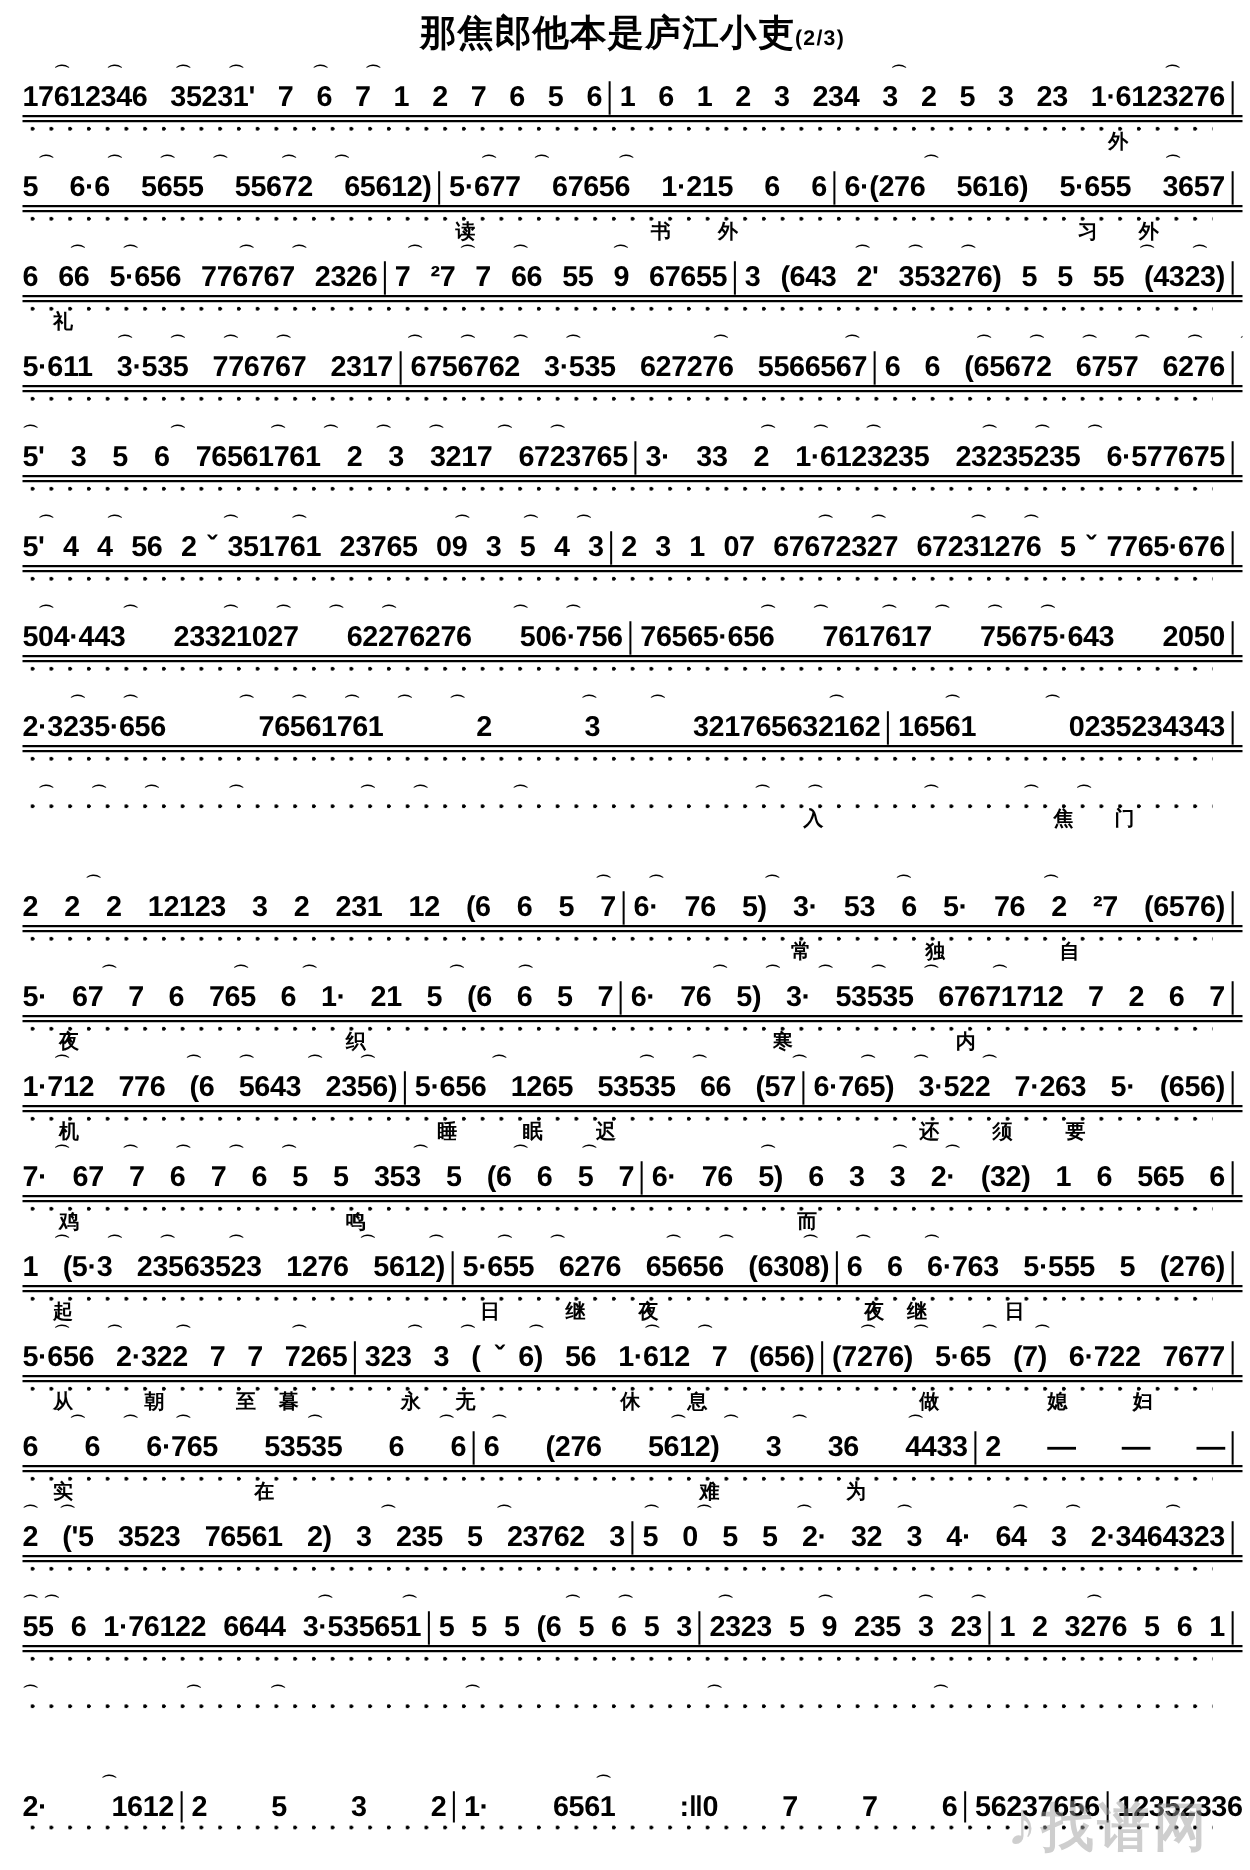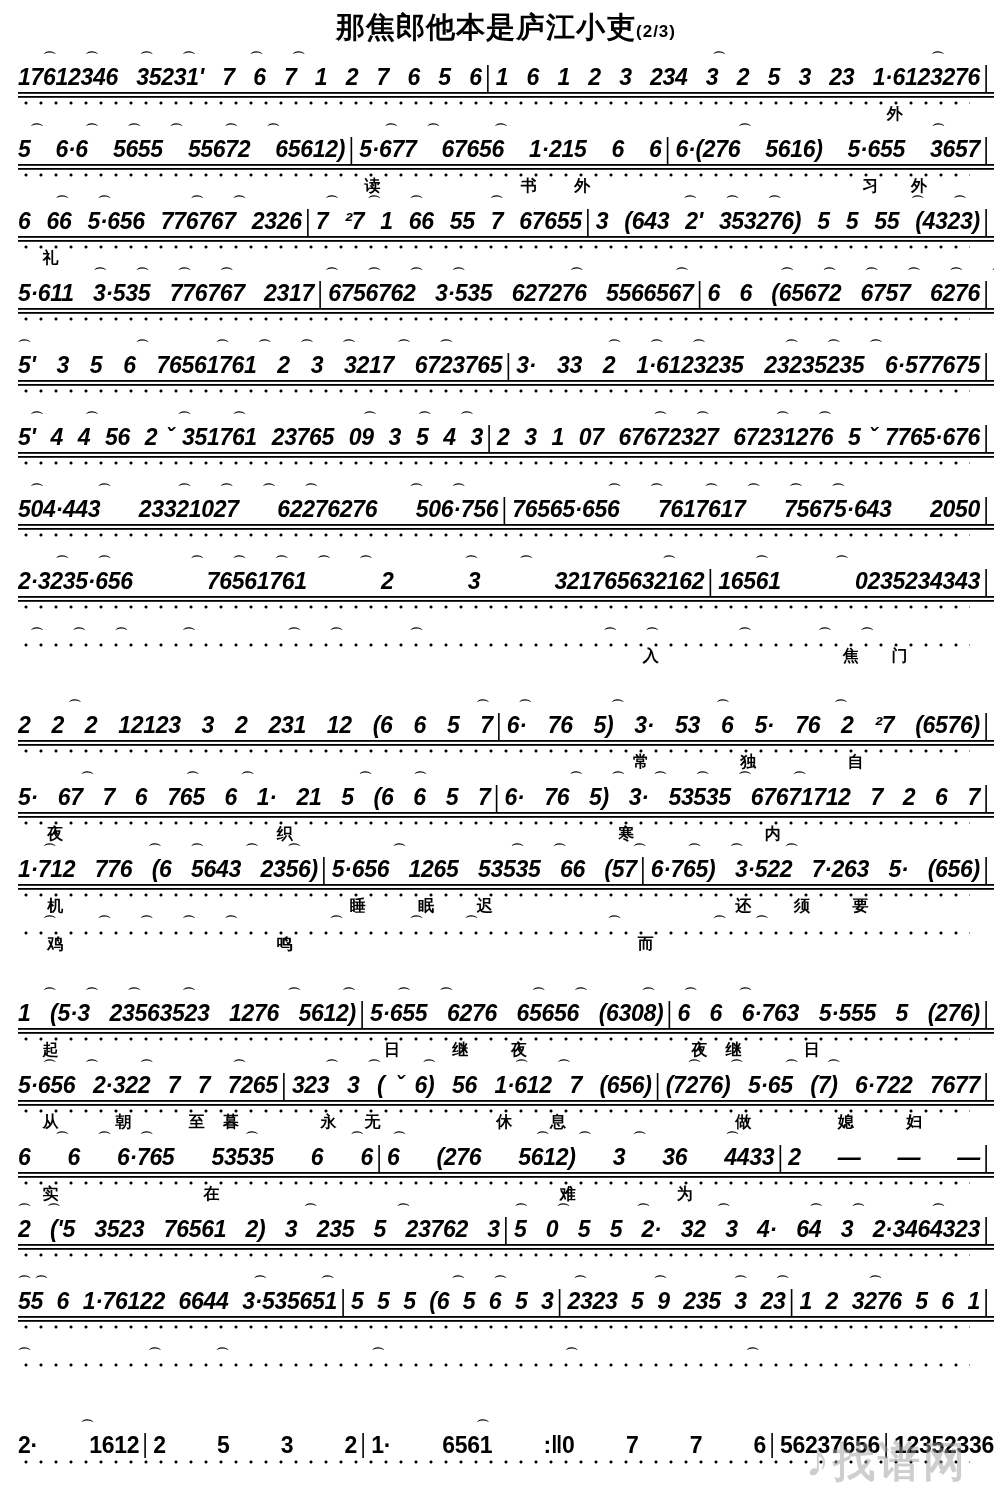--- a/index.html
+++ b/index.html
@@ -11,21 +11,21 @@
   .line{position:relative;height:72px;padding:0 6px;}
   .arcs{height:15px;line-height:15px;font-size:13px;font-weight:bold;white-space:pre;
         overflow:hidden;letter-spacing:4px;word-spacing:5px;}
   .notes{font-weight:bold;font-size:23px;line-height:25px;letter-spacing:-0.3px;
          text-align:justify;text-align-last:justify;white-space:normal;overflow:hidden;
          height:25px;}
   .beamed{background-image:linear-gradient(#000,#000),linear-gradient(#000,#000);
           background-repeat:no-repeat;
           background-size:100% 1.8px,100% 1.8px;
           background-position:0 27px,0 31px;
-          padding-bottom:9px;height:25px;font-style:italic;}
+          padding-bottom:9px;height:25px;}
   .dotrow{height:6px;width:97%;margin:1px 0 0 5px;
           background-image:radial-gradient(circle at 3px 3px,#000 1.4px,transparent 1.7px);
           background-size:15px 6px;background-repeat:repeat-x;}
   .lyrics{position:relative;height:17px;}
   .ly{position:absolute;top:-1px;font-size:16px;font-weight:bold;line-height:18px;}
   .watermark{position:absolute;right:32px;bottom:6px;font-size:42px;font-weight:bold;
              color:#9e9e9e;opacity:.5;letter-spacing:3px;}
   .watermark .wnote{font-size:50px;}
 </style>
 </head>
@@ -52,21 +52,21 @@
       <span class="ly" style="left:35.5%">读</span>
       <span class="ly" style="left:51.5%">书</span>
       <span class="ly" style="left:57%">外</span>
       <span class="ly" style="left:86.5%">习</span>
       <span class="ly" style="left:91.5%">外</span>
     </div>
   </div>
 
   <div class="line">
     <div class="arcs">   ⌒  ⌒      ⌒  ⌒      ⌒  ⌒  ⌒     ⌒              ⌒  ⌒  ⌒          ⌒  ⌒</div>
-    <div class="notes beamed">6 66 5·656 776767 2326│7 ²7 1 66 55 7 67655│3 (643 2' 353276) 5 5 55 (4323)│</div>
+    <div class="notes beamed">6 66 5·656 776767 2326│7 ²7 7 66 55 9 67655│3 (643 2' 353276) 5 5 55 (4323)│</div>
     <div class="dotrow"></div>
     <div class="lyrics">
       <span class="ly" style="left:2.5%">礼</span>
     </div>
   </div>
 
   <div class="line">
     <div class="arcs">      ⌒  ⌒  ⌒  ⌒       ⌒  ⌒  ⌒  ⌒        ⌒       ⌒       ⌒  ⌒  ⌒  ⌒  ⌒  ⌒</div>
     <div class="notes beamed">5·611 3·535 776767 2317│6756762 3·535 627276 5566567│6 6 (65672 6757 6276│</div>
     <div class="dotrow"></div>
@@ -144,20 +144,21 @@
       <span class="ly" style="left:41%">眠</span>
       <span class="ly" style="left:47%">迟</span>
       <span class="ly" style="left:73.5%">还</span>
       <span class="ly" style="left:79.5%">须</span>
       <span class="ly" style="left:85.5%">要</span>
     </div>
   </div>
 
   <div class="line">
     <div class="arcs">  ⌒   ⌒  ⌒  ⌒  ⌒       ⌒     ⌒   ⌒          ⌒       ⌒  ⌒</div>
+    <div class="notes beamed">7· 67 7 6 7 6 5 5 353 5 (6 6 5 7│6· 76 5) 6 3 3 2· (32) 1 6 565 6│</div>
     <div class="dotrow"></div>
     <div class="lyrics">
       <span class="ly" style="left:3%">鸡</span>
       <span class="ly" style="left:26.5%">鸣</span>
       <span class="ly" style="left:63.5%">而</span>
     </div>
   </div>
 
   <div class="line">
     <div class="arcs">  ⌒  ⌒  ⌒   ⌒       ⌒   ⌒   ⌒  ⌒      ⌒  ⌒    ⌒  ⌒   ⌒</div>

